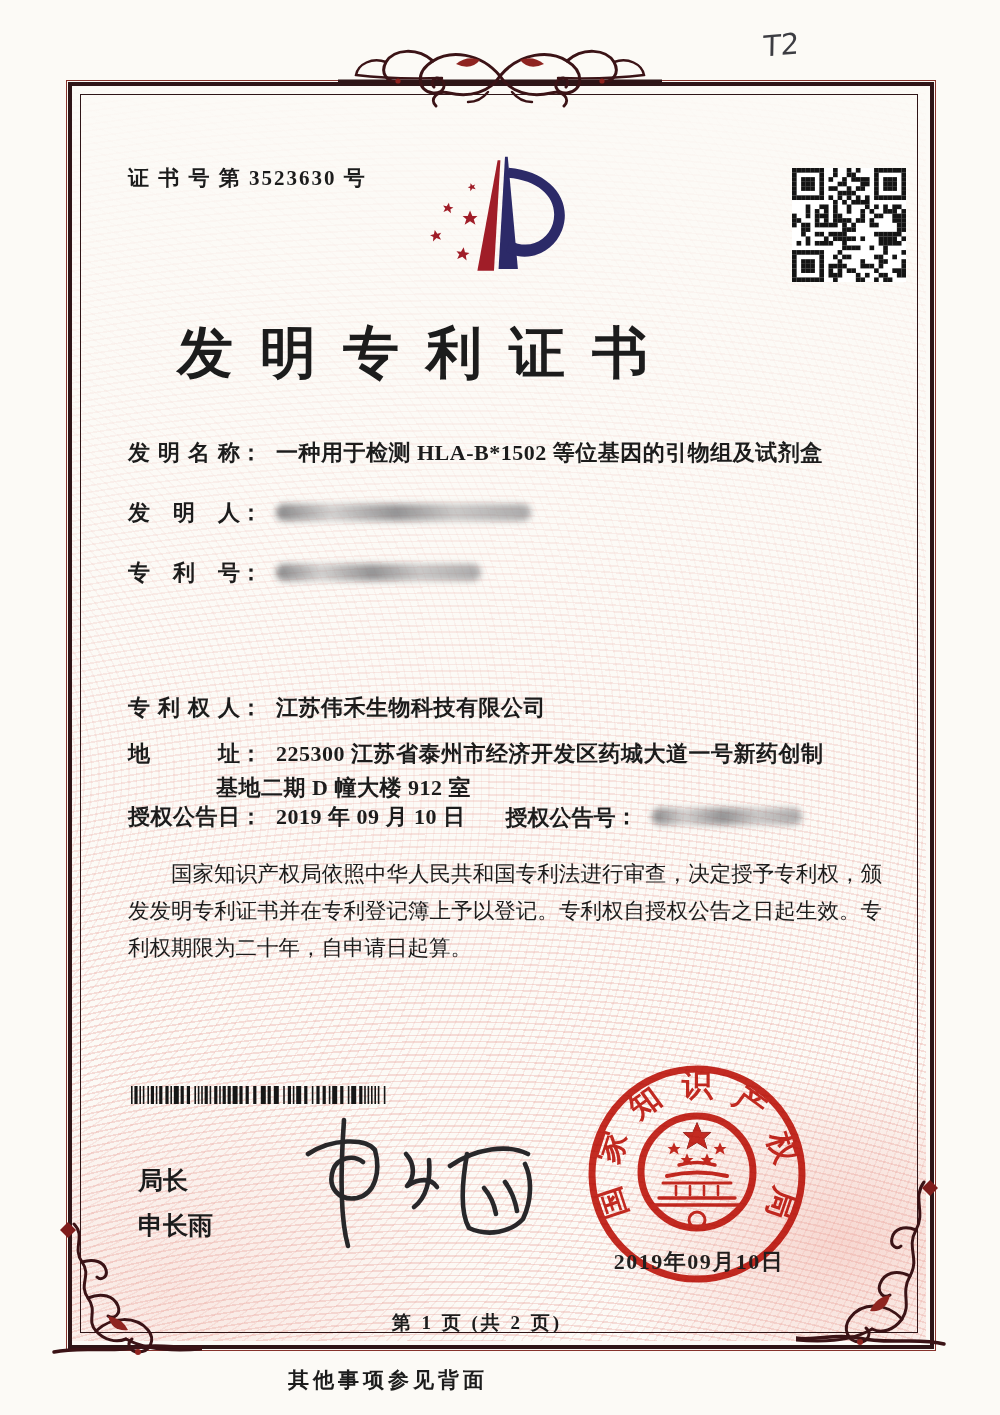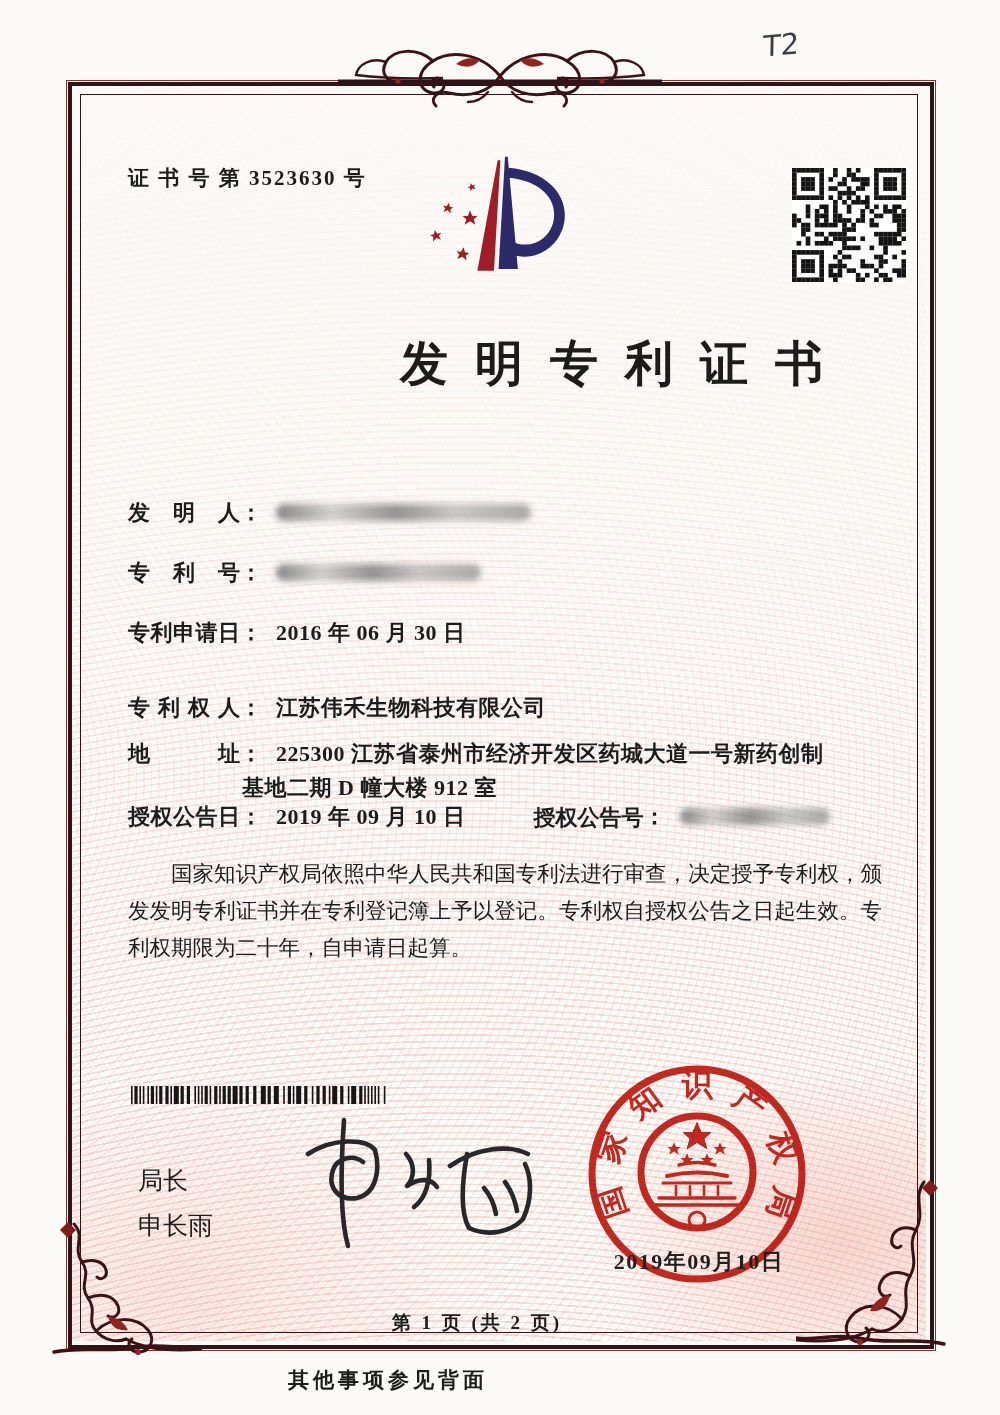--- a/index.html
+++ b/index.html
@@ -24,37 +24,37 @@
   
   .frame-outer{position:absolute;left:68px;top:82px;width:858px;height:1259px;
     border:4px solid #2f1517;outline:1px solid #86322c;outline-offset:1px;}
   .frame-inner{position:absolute;left:80px;top:94px;width:836px;height:1237px;border:1.6px solid #2f1517;}
   
   .cert-no{position:absolute;left:128px;top:164px;font-size:21px;font-weight:600;letter-spacing:2px;}
   .logo{position:absolute;left:413px;top:146px;width:184px;height:152px;}
   .qr{position:absolute;left:792px;top:168px;width:114px;height:114px;background:#fff;}
   .hand-note{position:absolute;left:763px;top:28px;font-size:29px;color:#3c3c42;
     font-family:"DejaVu Sans","Liberation Sans",sans-serif;transform:rotate(-5deg) skewX(-6deg);font-weight:500;}
-  .title{position:absolute;left:150px;top:332px;width:700px;text-align:right;
-    font-size:48px;font-weight:700;letter-spacing:27px;padding-left:27px;box-sizing:border-box;}
+  .title{position:absolute;left:150px;top:316px;width:700px;text-align:left;
+    font-size:56px;font-weight:700;letter-spacing:27px;padding-left:27px;box-sizing:border-box;}
   
   .frow{position:absolute;left:128px;width:780px;font-size:22px;font-weight:600;line-height:34px;white-space:nowrap;}
   .flabel{display:inline-block;width:112px;text-align:justify;text-align-last:justify;vertical-align:top;}
   .fcolon{display:inline-block;margin-right:14px;vertical-align:top;}
   .fvalue{display:inline-block;vertical-align:top;letter-spacing:.5px;}
   .redact{display:inline-block;height:17px;margin-top:8px;border-radius:9px;filter:blur(3px);
     background:linear-gradient(90deg, rgba(105,105,108,.8), rgba(160,160,162,.45) 22%, rgba(112,112,115,.75) 47%, rgba(150,150,152,.5) 70%, rgba(125,125,128,.65) 100%);}
-  .addr2{margin-left:114px;letter-spacing:.5px;}
-  .grant2{margin-left:68px;}
+  .addr2{margin-left:88px;letter-spacing:.5px;}
+  .grant2{margin-left:40px;}
   
   .bodytext{position:absolute;left:120px;top:848px;width:770px;font-size:21.5px;line-height:37px;text-align:justify;}
   .bodytext p{margin:8px;text-indent:2em;}
   
   .barcode{position:absolute;left:130px;top:1086px;width:258px;height:18px;}
-  .signatory{position:absolute;left:138px;top:1158px;font-size:25px;font-weight:400;line-height:45px;
+  .signatory{position:absolute;left:138px;top:1158px;font-size:25px;font-weight:700;line-height:45px;
     font-family:"Liberation Sans","DejaVu Sans",sans-serif;}
   .signature{position:absolute;left:278px;top:1092px;width:270px;height:175px;}
   .seal{position:absolute;left:580px;top:1056px;width:234px;height:242px;opacity:.95;mix-blend-mode:multiply;}
   .pageinfo{position:absolute;left:310px;top:1310px;width:334px;text-align:center;font-size:19px;font-weight:600;letter-spacing:3px;}
   .backnote{position:absolute;left:288px;top:1366px;width:354px;font-size:21px;font-weight:600;letter-spacing:4px;}
   
   .orn-top{position:absolute;left:338px;top:40px;width:324px;height:82px;}
   .orn-bl{position:absolute;left:50px;top:1220px;width:152px;height:136px;}
   .orn-br{position:absolute;left:796px;top:1178px;width:152px;height:174px;transform:scaleX(-1);}
   svg{display:block;}
@@ -420,28 +420,28 @@
       <rect x="9" y="24" width="1.02" height="1.02" fill="#141414"></rect>
       <rect x="14" y="24" width="1.02" height="1.02" fill="#141414"></rect>
       <rect x="15" y="24" width="1.02" height="1.02" fill="#141414"></rect>
       <rect x="18" y="24" width="1.02" height="1.02" fill="#141414"></rect>
       <rect x="20" y="24" width="1.02" height="1.02" fill="#141414"></rect>
       <rect x="21" y="24" width="1.02" height="1.02" fill="#141414"></rect>
     </svg>
 
   <div class="title">发明专利证书</div>
 
+  <div class="frow" style="top:436px">
+    <span class="flabel">发明名称</span><span class="fcolon">：</span><span class="fvalue">一种用于检测 HLA-B*1502 等位基因的引物组及试剂盒</span>
+  </div>
   <div class="frow" style="top:556px">
     <span class="flabel">专利号</span><span class="fcolon">：</span><span class="redact" style="width:205px"></span>
   </div>
   <div class="frow" style="top:496px">
     <span class="flabel">发明人</span><span class="fcolon">：</span><span class="redact" style="width:255px"></span>
-  </div>
-  <div class="frow" style="top:616px">
-    <span class="flabel">专利申请日</span><span class="fcolon">：</span><span class="fvalue">2016 年 06 月 30 日</span>
   </div>
   <div class="frow" style="top:691px">
     <span class="flabel">专利权人</span><span class="fcolon">：</span><span class="fvalue">江苏伟禾生物科技有限公司</span>
   </div>
   <div class="frow" style="top:737px">
     <span class="flabel">地址</span><span class="fcolon">：</span><span class="fvalue">225300  江苏省泰州市经济开发区药城大道一号新药创制</span>
     <div class="addr2">基地二期 D 幢大楼 912 室</div>
   </div>
   <div class="frow" style="top:800px">
     <span class="flabel">授权公告日</span><span class="fcolon">：</span><span class="fvalue">2019 年 09 月 10 日</span><span class="grant2"><span>授权公告号</span><span class="fcolon">：</span></span><span class="redact" style="width:150px"></span>

